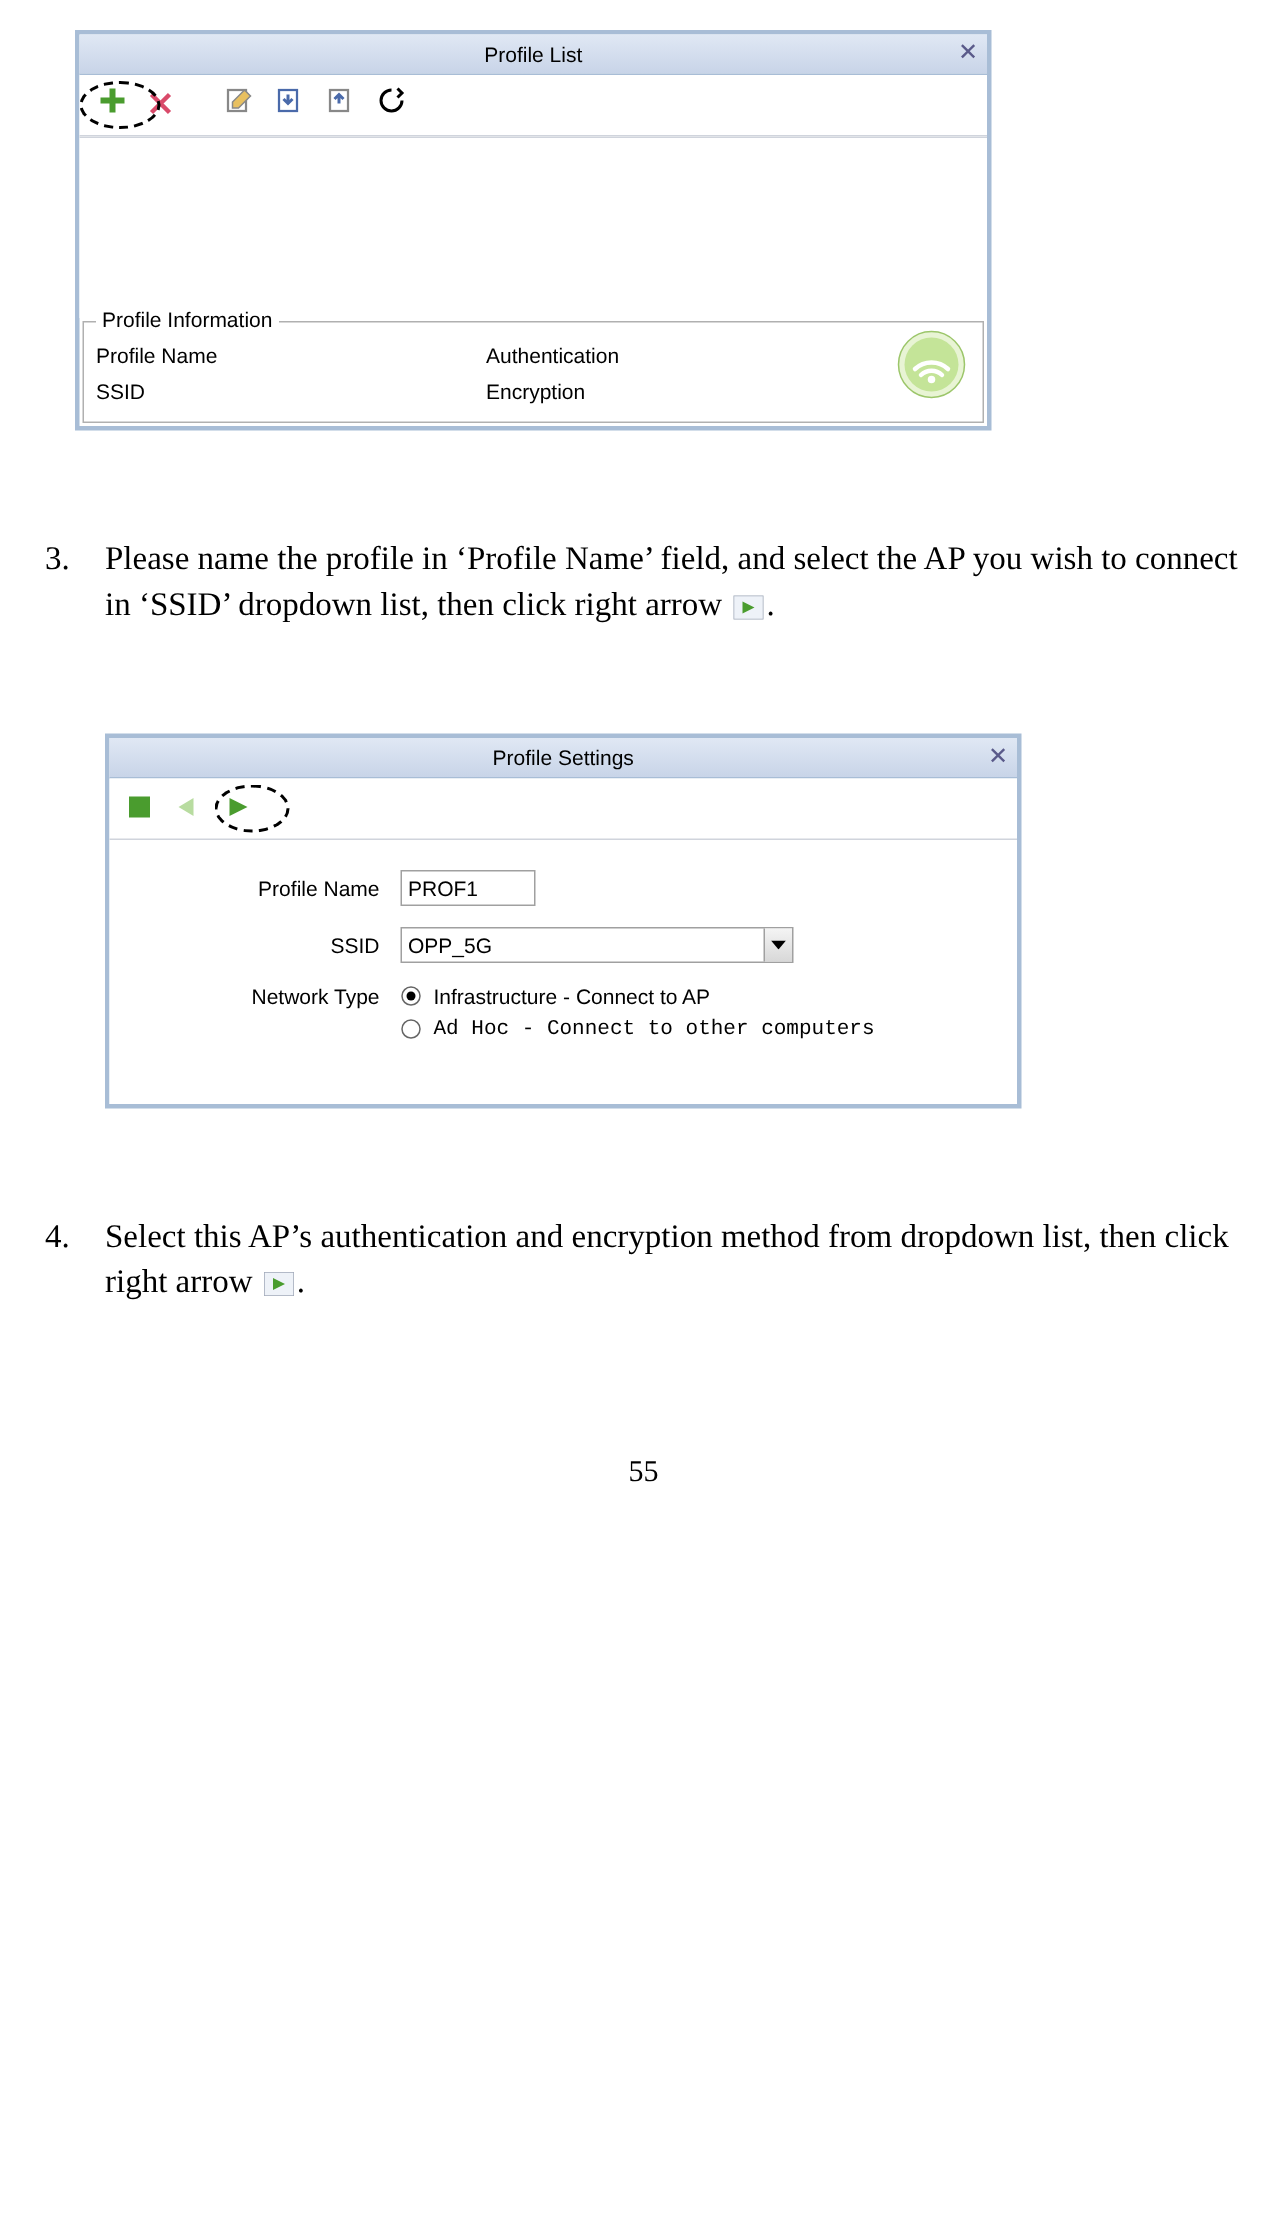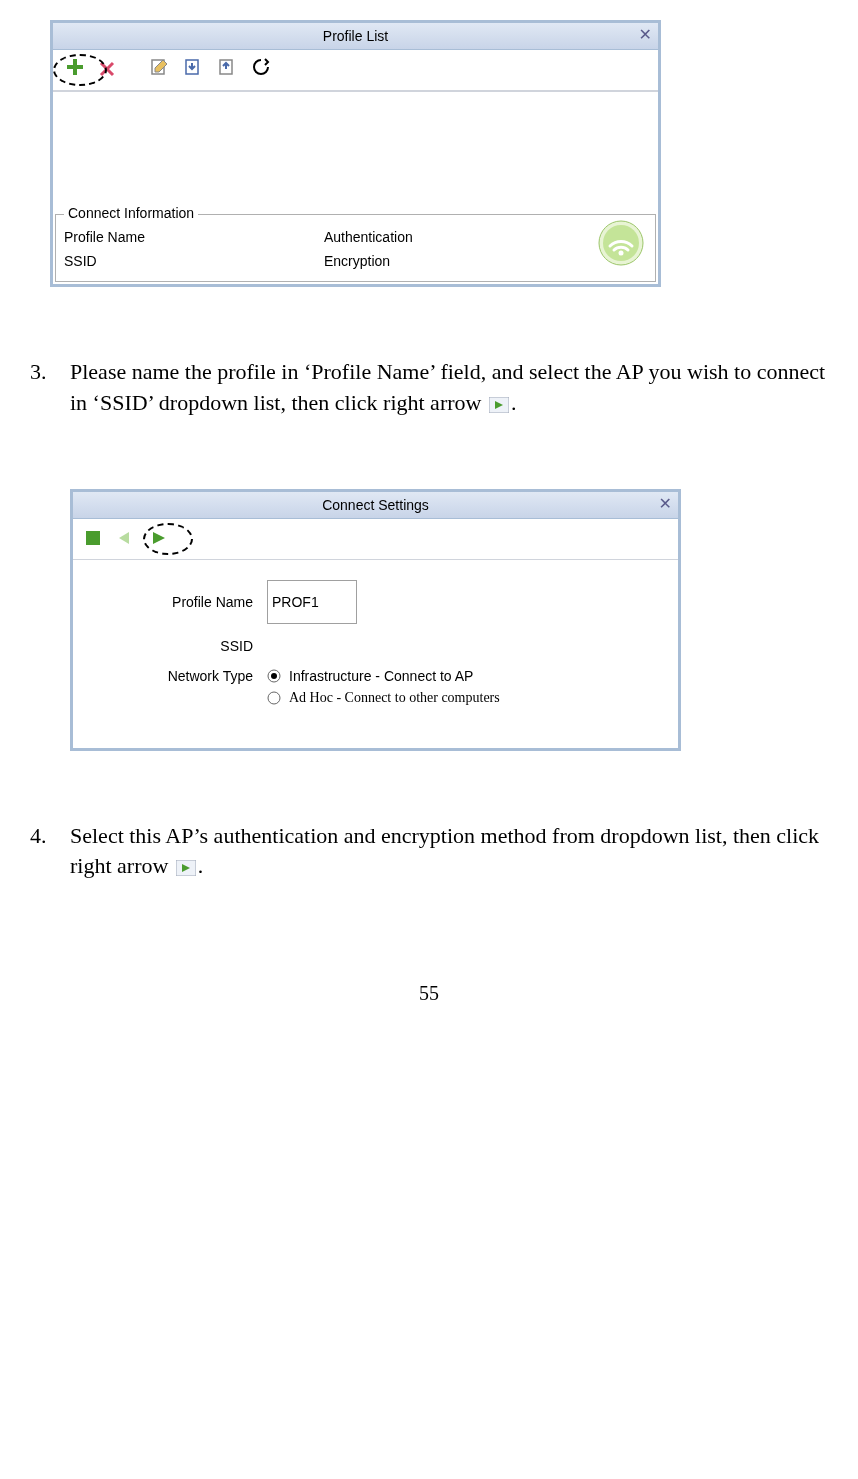--- a/index.html
+++ b/index.html
@@ -92,21 +92,21 @@
   .form-label {
     width: 160px;
     text-align: right;
     padding-right: 14px;
   }
   .text-input {
     border: 1px solid #a0a0a0;
     background: #fff;
     font-family: Arial, sans-serif;
     font-size: 14px;
-    padding: 12px 4px;
+    padding: 2px 4px;
     height: 18px;
   }
   .combo {
     border: 1px solid #a0a0a0;
     background: #fff;
     display: flex;
     align-items: center;
     height: 22px;
     width: 260px;
   }
@@ -118,21 +118,21 @@
     background: linear-gradient(#f4f4f4, #d8d8d8);
     display: flex;
     align-items: center;
     justify-content: center;
   }
   .radio-row {
     display: flex;
     align-items: center;
     margin-left: 174px;
     margin-bottom: 12px;
-    font-family: Liberation Serif, serif;
+    font-family: Liberation Mono, monospace;
     font-size: 14px;
     gap: 8px;
     text-align: right;
   }
   .para {
     margin: 50px 0 20px 0;
     line-height: 1.4;
   }
   .list-num {
     display: flex;
@@ -201,21 +201,21 @@
     <span>
       <svg width="20" height="20" viewBox="0 0 20 20">
           <path d="M10 3 A7 7 0 1 0 17 10" fill="none" stroke="#000" stroke-width="2"></path>
           <path d="M14 2 L17 5 L14 8" fill="none" stroke="#000" stroke-width="2"></path>
         </svg>
     </span>
   </div>
   <div class="listarea" style="height:120px;"></div>
   <div style="position:relative;">
     <div class="fieldset-box">
-      <span class="legend">Connect Information</span>
+      <span class="legend">Profile Information</span>
       <div class="info-row">
         <span class="info-col">Profile Name</span>
         <span>Authentication</span>
       </div>
       <div class="info-row">
         <span class="info-col">SSID</span>
         <span>Encryption</span>
       </div>
     </div>
     <span class="wifi-icon">
@@ -243,21 +243,21 @@
     </span><span>.</span>
     <div style="height:20px;"></div>
   </div>
 </div>
 
 <div style="height:30px;"></div>
 
 
 <div class="window" style="width:605px; margin-left:40px; position:relative;">
   <div class="titlebar">
-    <span>Connect Settings</span>
+    <span>Profile Settings</span>
     <span class="closebtn">✕</span>
   </div>
   <div class="toolbar" style="position:relative;">
     <span>
       <svg width="16" height="16">
           <rect x="1" y="1" width="14" height="14" fill="#4a9c2e"></rect>
         </svg>
     </span>
     <span>
       <svg width="20" height="16" viewBox="0 0 20 16">
@@ -271,20 +271,28 @@
     </span>
     <div class="dashed-oval" style="width:46px; height:28px; left:70px; top:4px;"></div>
   </div>
   <div class="form-area">
     <div class="form-row">
       <span class="form-label">Profile Name</span>
       <input class="text-input" style="width: 80px;" value="PROF1">
     </div>
     <div class="form-row">
       <span class="form-label">SSID</span>
+      <div class="combo">
+        <span class="combo-text">OPP_5G</span>
+        <span class="combo-btn">
+          <svg width="10" height="6" viewBox="0 0 10 6">
+              <path d="M0 0 L10 0 L5 6 Z" fill="#000"></path>
+            </svg>
+        </span>
+      </div>
     </div>
     <div class="form-row" style="margin-bottom:6px;">
       <span class="form-label">Network Type</span>
       <span style="display:flex;align-items:center;gap:8px;text-align:right;">
         <svg width="14" height="14">
             <circle cx="7" cy="7" r="6" fill="#fff" stroke="#666"></circle>
             <circle cx="7" cy="7" r="3" fill="#000"></circle>
           </svg>
         <span>Infrastructure - Connect to AP</span>
       </span>

